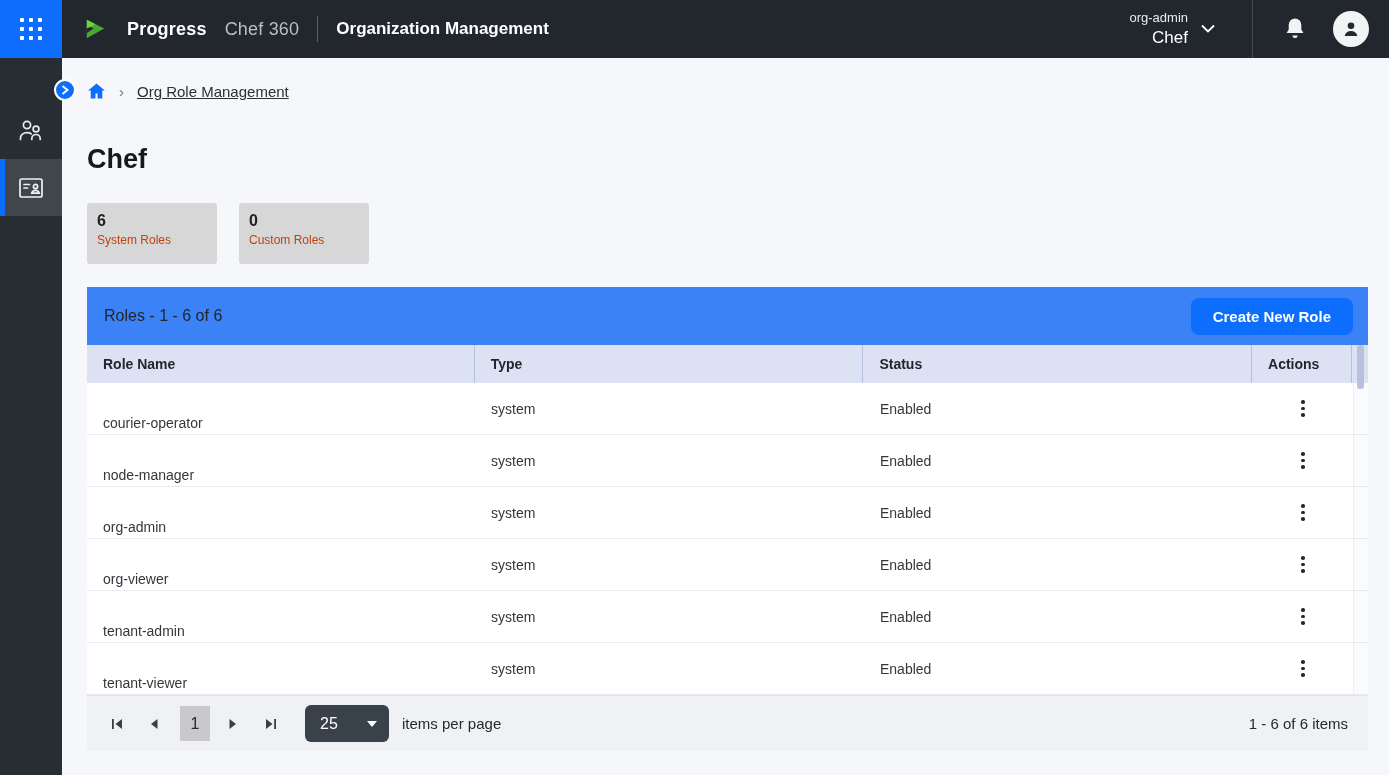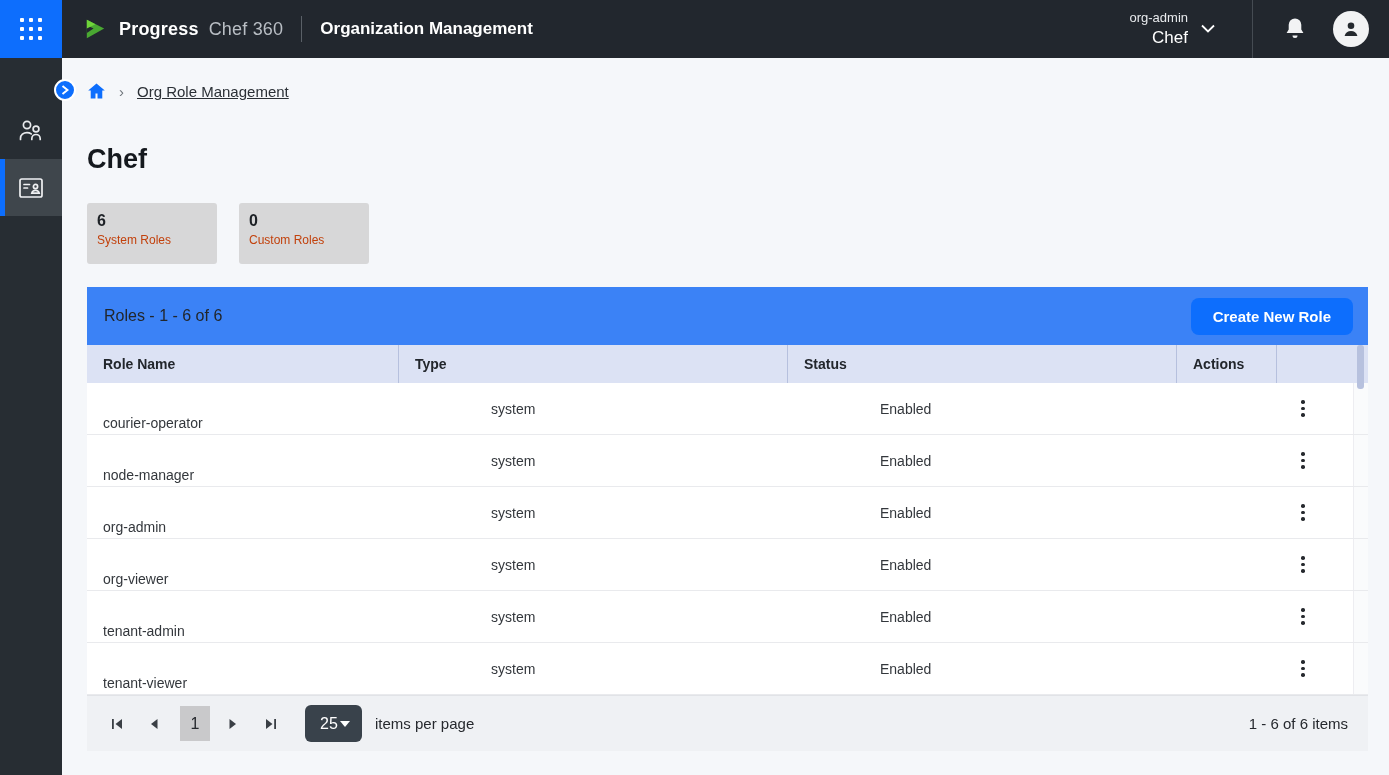--- a/index.html
+++ b/index.html
@@ -6,21 +6,21 @@
   html,body { width:1389px; height:775px; overflow:hidden;
     font-family:"Liberation Sans","DejaVu Sans",sans-serif; background:#f5f7fa; }
 
   
   .topbar { position:absolute; left:0; top:0; width:1389px; height:58px;
     background:#22272e; display:flex; align-items:center; z-index:30; }
   .app-launcher { width:62px; height:58px; background:#0d6efd; display:flex;
     align-items:center; justify-content:center; flex:0 0 auto; cursor:pointer; }
   .dots { display:grid; grid-template-columns:repeat(3,4px); grid-template-rows:repeat(3,4px); gap:5px; }
   .dots span { width:4px; height:4px; background:#fff; border-radius:1px; }
-  .brand { display:flex; align-items:center; margin-left:20px; gap:10px; }
+  .brand { display:flex; align-items:center; margin-left:20px; gap:18px; }
   .brand-primary { color:#fff; font-weight:bold; font-size:18px; letter-spacing:.2px; }
   .brand-secondary { color:#b9bec4; font-size:18px; letter-spacing:.2px; }
   .tb-divider { width:1px; height:26px; background:#5a6067; margin:0 18px; }
   .tb-divider-full { width:1px; height:58px; background:#454b52; margin-left:36px; }
   .app-title { color:#fff; font-weight:bold; font-size:17px; }
   .tb-spacer { flex:1; }
   .account { display:flex; align-items:center; gap:12px; cursor:pointer; }
   .account-text { text-align:right; line-height:1.25; }
   .account-role { color:#e8eaed; font-size:13px; }
   .account-org { color:#fff; font-size:17px; }
@@ -61,21 +61,21 @@
   .table-header-bar { height:58px; background:#3b82f6; display:flex;
     align-items:center; padding:0 15px 0 17px; }
   .table-title { font-size:16px; color:#22262b; }
   .create-btn { margin-left:auto; height:37px; padding:0 22px; background:#0d6efd;
     color:#fff; font-weight:bold; font-size:15px; border:none; border-radius:8px;
     cursor:pointer; font-family:inherit; }
 
   .col-header { height:38px; background:#dce2f4; display:flex; }
   .col-cell { display:flex; align-items:center; padding-left:16px; font-size:14px;
     font-weight:bold; color:#22262c; border-right:1px solid #b6c0de; }
-  .col-role { width:312px; } .col-type { width:389px; } .col-status { width:389px; }
+  .col-role { width:388px; } .col-type { width:389px; } .col-status { width:389px; }
   .col-actions { width:100px; }
   .col-gutter { width:15px; border-right:none; }
 
   .t-row { height:52px; display:flex; border-bottom:1px solid #e9eaed; background:#fff; }
   .t-cell { display:flex; align-items:center; padding-left:16px; font-size:14px; color:#33373c; }
   .t-role { width:388px;margin-top:29px; } .t-type { width:389px; } .t-status { width:389px; }
   .t-actions { width:100px; justify-content:center; padding-left:0; }
   .t-gutter { width:15px; background:#fafbfc; border-left:1px solid #ededf1; }
   .kebab { display:flex; flex-direction:column; gap:3px; cursor:pointer; padding:6px; }
   .kebab span { width:3.5px; height:3.5px; border-radius:50%; background:#26292e; }
@@ -83,21 +83,21 @@
     background:#b7c1de; border-radius:3px; }
 
   
   .table-footer { height:56px; background:#eff1f4; border-top:1px solid #e1e3e7;
     display:flex; align-items:center; padding:0 20px 0 16px; }
   .pg-btn { width:28px; height:28px; display:flex; align-items:center;
     justify-content:center; cursor:pointer; margin-right:9px; background:none; border:none; }
   .pg-current { width:30px; height:35px; background:#c9c9cb; display:flex;
     align-items:center; justify-content:center; font-size:16px; color:#26292e;
     margin:0 9px 0 3px; cursor:pointer; }
-  .page-size { width:57px; height:37px; background:#39424b; border-radius:6px;
+  .page-size { width:84px; height:37px; background:#39424b; border-radius:6px;
     margin-left:12px; display:flex; align-items:center; padding:0 12px 0 15px;
     cursor:pointer; }
   .page-size-value { color:#fff; font-size:16px; flex:1; }
   .caret-down { width:0; height:0; border-left:5px solid transparent;
     border-right:5px solid transparent; border-top:6px solid #fff; }
   .ipp-label { font-size:15px; color:#26292e; margin-left:13px; }
   .range-label { margin-left:auto; font-size:15px; color:#26292e; }
 </style>
 </head>
 <body>

